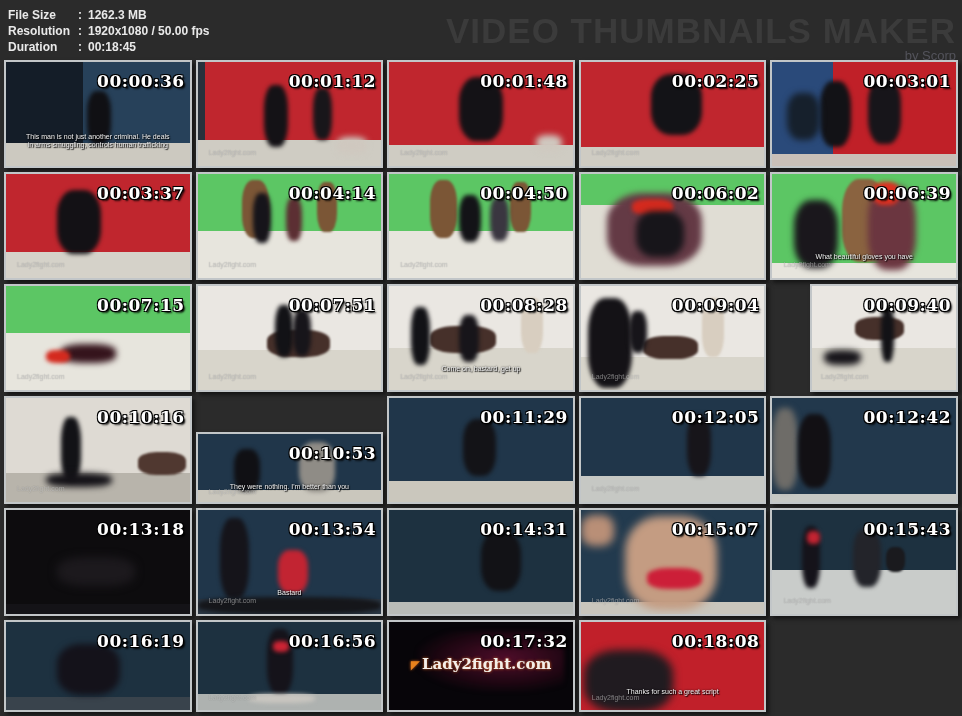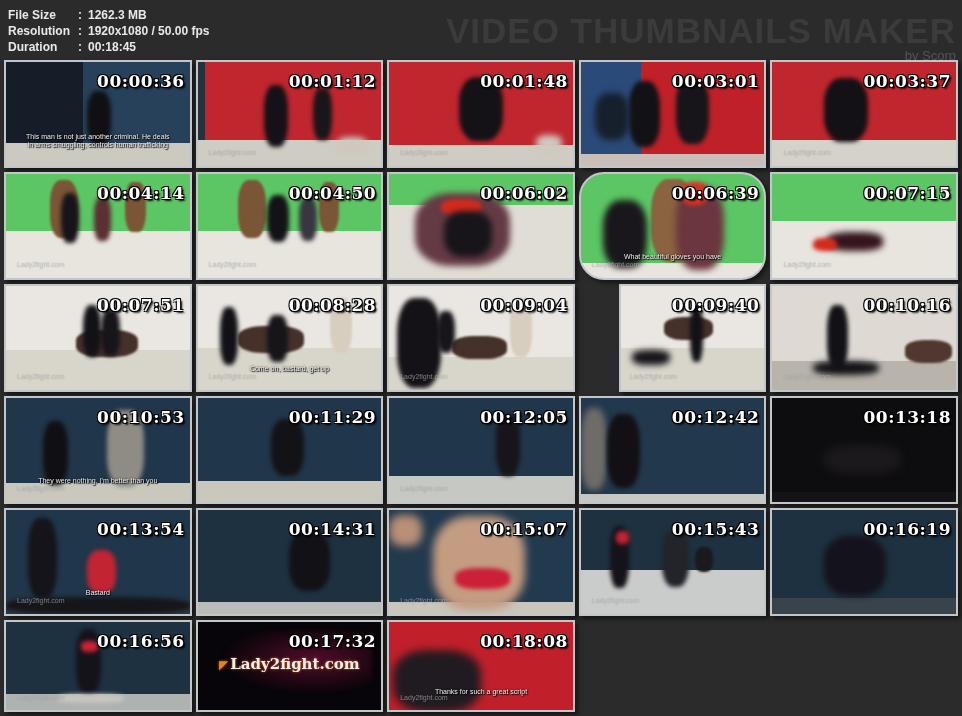--- a/index.html
+++ b/index.html
@@ -94,20 +94,25 @@
       <div class="fig" style="left: 76%; top: 72%; width: 16%; height: 16%; background: rgb(207, 200, 191); filter: blur(3px);"></div>
       <div class="wm">Lady2fight.com</div>
       <div class="ts">00:01:12</div>
     </div>
     <div class="thumb" style="background-image: linear-gradient(to top, rgb(207, 204, 195) 0px, rgb(207, 204, 195) 20%, rgba(0, 0, 0, 0) 20%), linear-gradient(rgb(192, 38, 46), rgb(192, 38, 46));">
       <div class="fig" style="left: 38%; top: 14%; width: 24%; height: 62%; background: rgb(20, 18, 22); filter: blur(2px);"></div>
       <div class="fig" style="left: 80%; top: 70%; width: 14%; height: 16%; background: rgb(207, 200, 191); filter: blur(3px);"></div>
       <div class="wm">Lady2fight.com</div>
       <div class="ts">00:01:48</div>
     </div>
+    <div class="thumb" style="background-image: linear-gradient(to top, rgb(207, 204, 195) 0px, rgb(207, 204, 195) 18%, rgba(0, 0, 0, 0) 18%), linear-gradient(rgb(192, 38, 46), rgb(192, 38, 46));">
+      <div class="fig" style="left: 38%; top: 12%; width: 28%; height: 58%; background: rgb(19, 19, 23); filter: blur(2px);"></div>
+      <div class="wm">Lady2fight.com</div>
+      <div class="ts">00:02:25</div>
+    </div>
     <div class="thumb" style="background-image: linear-gradient(to top, rgb(201, 191, 184) 0px, rgb(201, 191, 184) 12%, rgba(0, 0, 0, 0) 12%), linear-gradient(90deg, rgb(42, 74, 122) 0px, rgb(42, 74, 122) 33%, rgb(192, 32, 40) 33%, rgb(192, 32, 40) 100%);">
       <div class="fig" style="left: 26%; top: 18%; width: 17%; height: 64%; background: rgb(18, 18, 22); filter: blur(2px);"></div>
       <div class="fig" style="left: 52%; top: 15%; width: 18%; height: 64%; background: rgb(23, 21, 26); filter: blur(2px);"></div>
       <div class="fig" style="left: 8%; top: 30%; width: 18%; height: 45%; background: rgb(22, 32, 44); filter: blur(3px);"></div>
       <div class="ts">00:03:01</div>
     </div>
     <div class="thumb" style="background-image: linear-gradient(to top, rgb(213, 210, 201) 0px, rgb(213, 210, 201) 25%, rgba(0, 0, 0, 0) 25%), linear-gradient(rgb(192, 38, 46), rgb(192, 38, 46));">
       <div class="fig" style="left: 28%; top: 15%; width: 24%; height: 62%; background: rgb(19, 17, 21); filter: blur(2px);"></div>
       <div class="wm">Lady2fight.com</div>
       <div class="ts">00:03:37</div>
@@ -127,21 +132,21 @@
       <div class="fig" style="left: 55%; top: 22%; width: 10%; height: 42%; background: rgb(58, 54, 64); filter: blur(2px);"></div>
       <div class="wm">Lady2fight.com</div>
       <div class="ts">00:04:50</div>
     </div>
     <div class="thumb" style="background-image: linear-gradient(to top, rgb(224, 221, 212) 0px, rgb(224, 221, 212) 70%, rgba(0, 0, 0, 0) 70%), linear-gradient(rgb(92, 198, 100), rgb(92, 198, 100));">
       <div class="fig" style="left: 14%; top: 18%; width: 52%; height: 70%; background: rgb(100, 58, 69); filter: blur(3px);"></div>
       <div class="fig" style="left: 28%; top: 24%; width: 22%; height: 15%; background: rgb(212, 42, 30); filter: blur(2px);"></div>
       <div class="fig" style="left: 30%; top: 36%; width: 26%; height: 44%; background: rgb(23, 21, 26); filter: blur(3px);"></div>
       <div class="ts">00:06:02</div>
     </div>
-    <div class="thumb" style="background-image: linear-gradient(to top, rgb(231, 229, 221) 0px, rgb(231, 229, 221) 14%, rgba(0, 0, 0, 0) 14%), linear-gradient(rgb(92, 198, 100), rgb(92, 198, 100)); border-radius: 25px;">
+    <div class="thumb" style="background-image: linear-gradient(to top, rgb(231, 229, 221) 0px, rgb(231, 229, 221) 14%, rgba(0, 0, 0, 0) 14%), linear-gradient(rgb(92, 198, 100), rgb(92, 198, 100));">
       <div class="fig" style="left: 38%; top: 5%; width: 24%; height: 80%; background: rgb(138, 99, 64); filter: blur(1px);"></div>
       <div class="fig" style="left: 12%; top: 25%; width: 24%; height: 65%; background: rgb(26, 23, 28); filter: blur(3px);"></div>
       <div class="fig" style="left: 52%; top: 12%; width: 26%; height: 80%; background: rgb(107, 54, 64); filter: blur(3px);"></div>
       <div class="fig" style="left: 55%; top: 8%; width: 14%; height: 22%; background: rgb(224, 48, 32); filter: blur(2px);"></div>
       <div class="wm">Lady2fight.com</div>
       <div class="caption">What beautiful gloves you have</div>
       <div class="ts">00:06:39</div>
     </div>
     <div class="thumb" style="background-image: linear-gradient(to top, rgb(231, 229, 221) 0px, rgb(231, 229, 221) 55%, rgba(0, 0, 0, 0) 55%), linear-gradient(rgb(92, 198, 100), rgb(92, 198, 100));">
       <div class="fig" style="left: 30%; top: 56%; width: 30%; height: 18%; background: rgb(53, 20, 28); filter: blur(3px);"></div>
@@ -180,21 +185,21 @@
       <div class="wm">Lady2fight.com</div>
       <div class="ts">00:09:40</div>
     </div>
     <div class="thumb" style="background-image: linear-gradient(to top, rgb(184, 180, 171) 0px, rgb(184, 180, 171) 28%, rgba(0, 0, 0, 0) 28%), linear-gradient(rgb(222, 218, 211), rgb(222, 218, 211));">
       <div class="fig" style="left: 72%; top: 52%; width: 26%; height: 22%; background: rgb(80, 56, 48); filter: blur(1px);"></div>
       <div class="fig" style="left: 30%; top: 18%; width: 11%; height: 62%; background: rgb(18, 18, 22); filter: blur(2px);"></div>
       <div class="fig" style="left: 22%; top: 72%; width: 36%; height: 14%; background: rgb(20, 18, 23); filter: blur(3px);"></div>
       <div class="wm">Lady2fight.com</div>
       <div class="ts">00:10:16</div>
     </div>
-    <div class="thumb" style="background-image: linear-gradient(to top, rgb(202, 199, 189) 0px, rgb(202, 199, 189) 18%, rgba(0, 0, 0, 0) 18%), linear-gradient(rgb(32, 54, 74), rgb(32, 54, 74));">
+    <div class="thumb" style="background-image: linear-gradient(to top, rgb(202, 199, 189) 0px, rgb(202, 199, 189) 18%, rgba(0, 0, 0, 0) 18%), linear-gradient(rgb(32, 54, 74), rgb(32, 54, 74)); margin-top: 36px;">
       <div class="fig" style="left: 20%; top: 22%; width: 14%; height: 62%; background: rgb(16, 16, 20); filter: blur(2px);"></div>
       <div class="fig" style="left: 55%; top: 12%; width: 20%; height: 74%; background: rgb(143, 140, 134); filter: blur(2px);"></div>
       <div class="wm">Lady2fight.com</div>
       <div class="caption">They were nothing. I'm better than you</div>
       <div class="ts">00:10:53</div>
     </div>
     <div class="thumb" style="background-image: linear-gradient(to top, rgb(202, 199, 189) 0px, rgb(202, 199, 189) 20%, rgba(0, 0, 0, 0) 20%), linear-gradient(rgb(32, 54, 74), rgb(32, 54, 74));">
       <div class="fig" style="left: 40%; top: 20%; width: 18%; height: 55%; background: rgb(19, 19, 23); filter: blur(2px);"></div>
       <div class="ts">00:11:29</div>
     </div>

